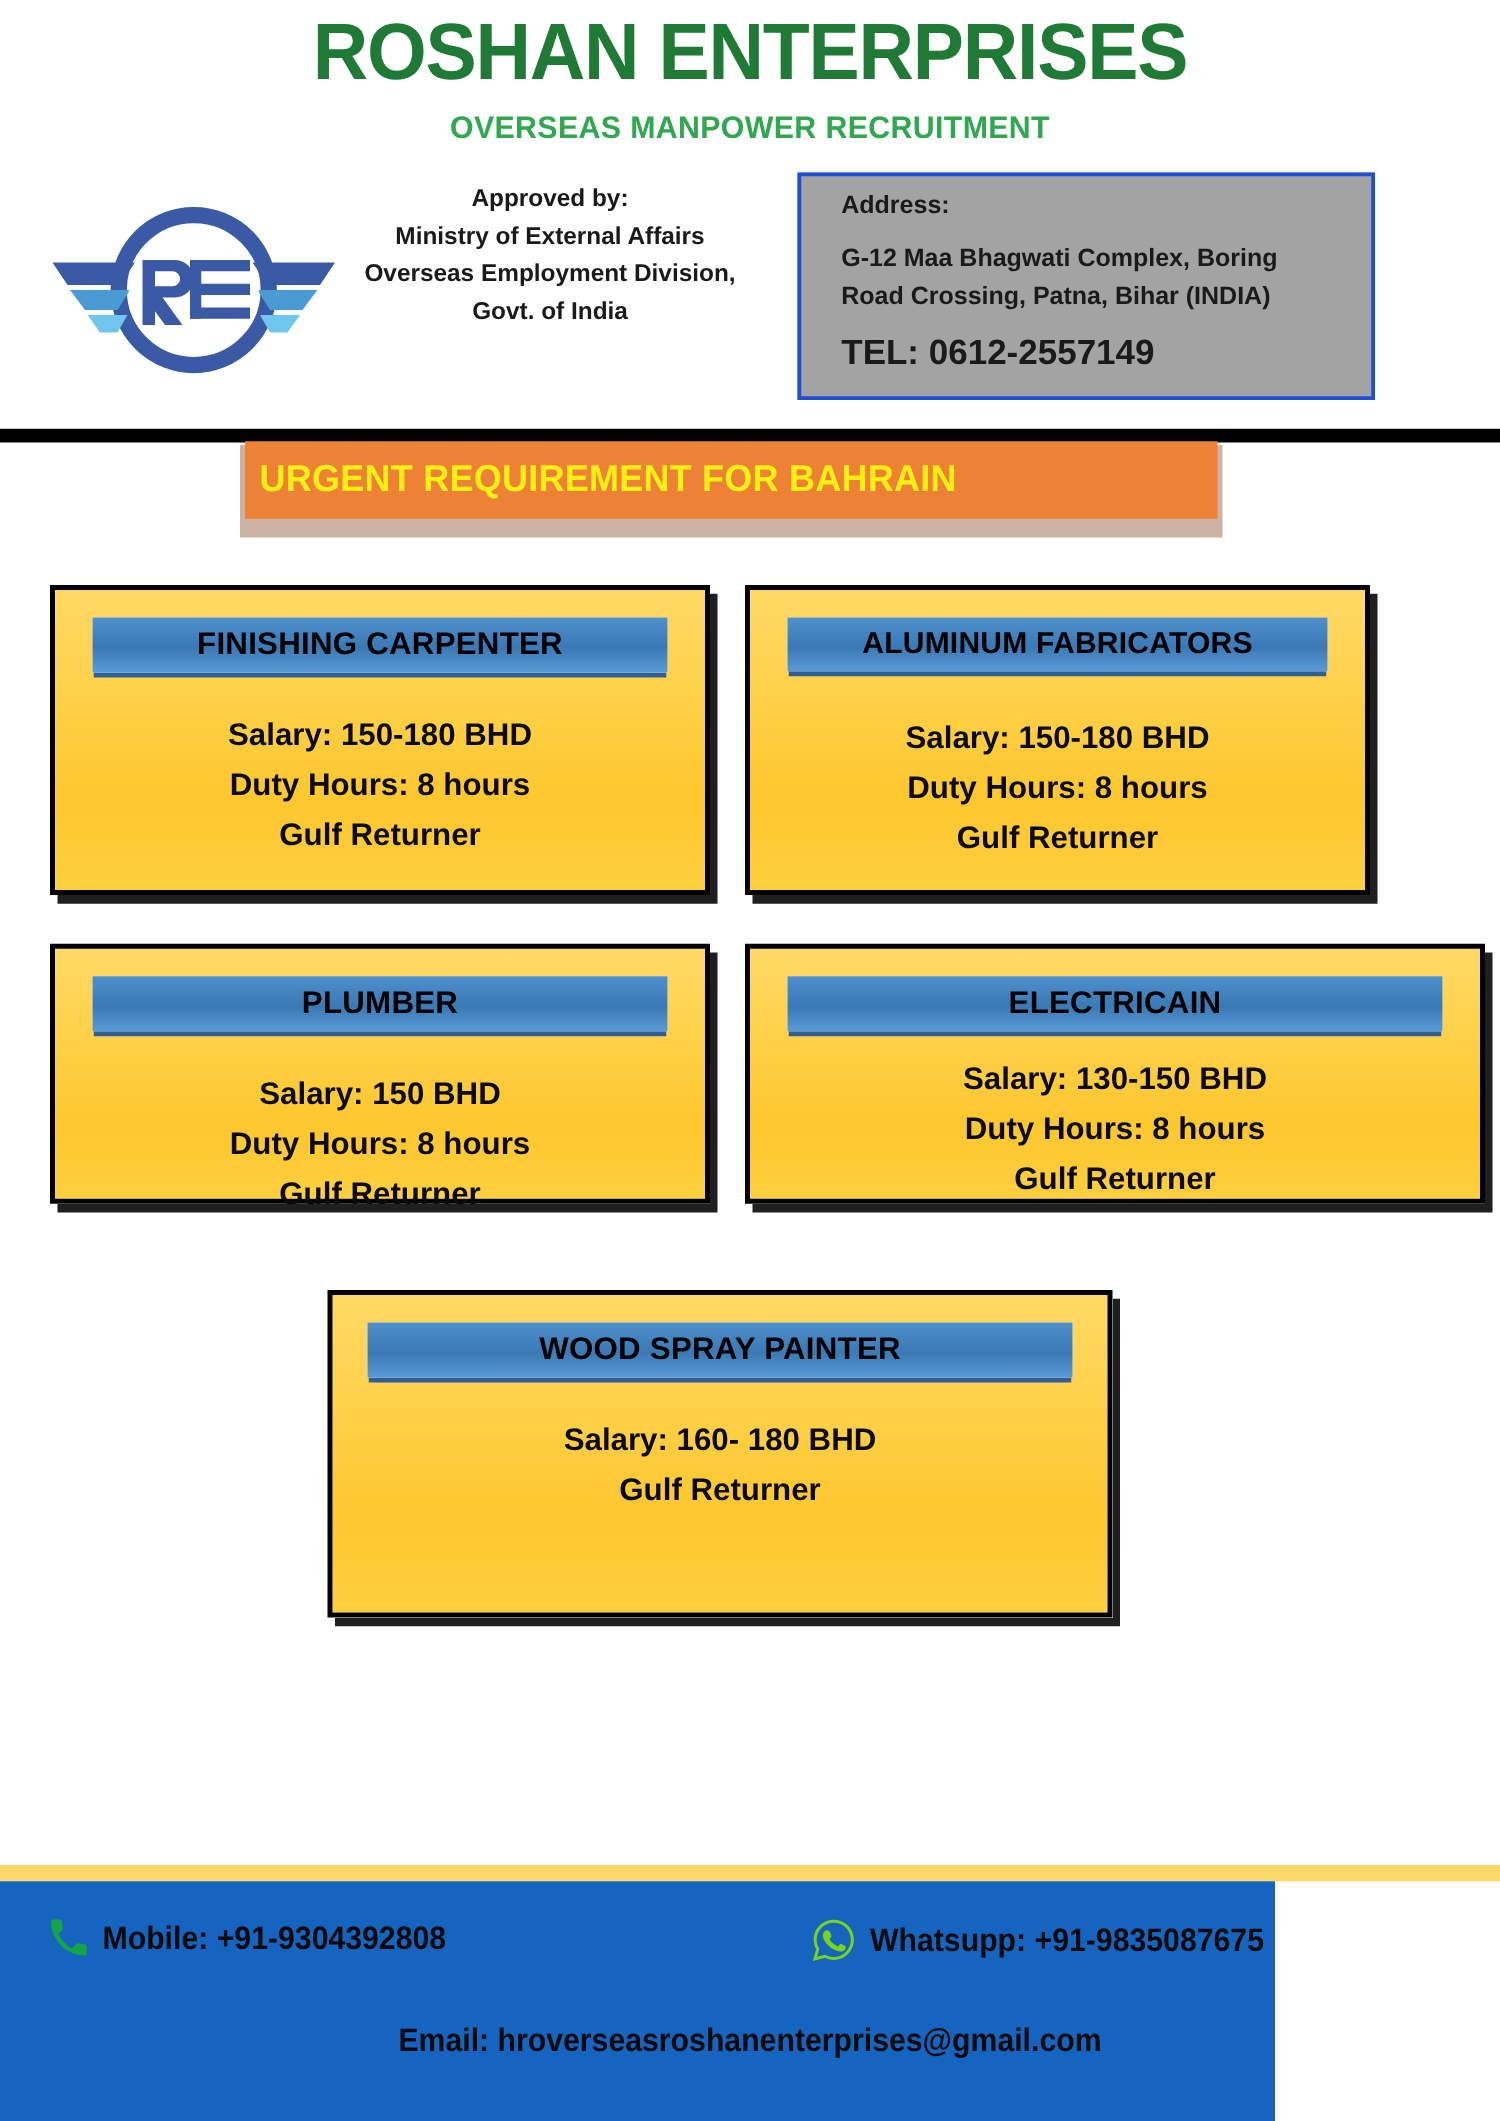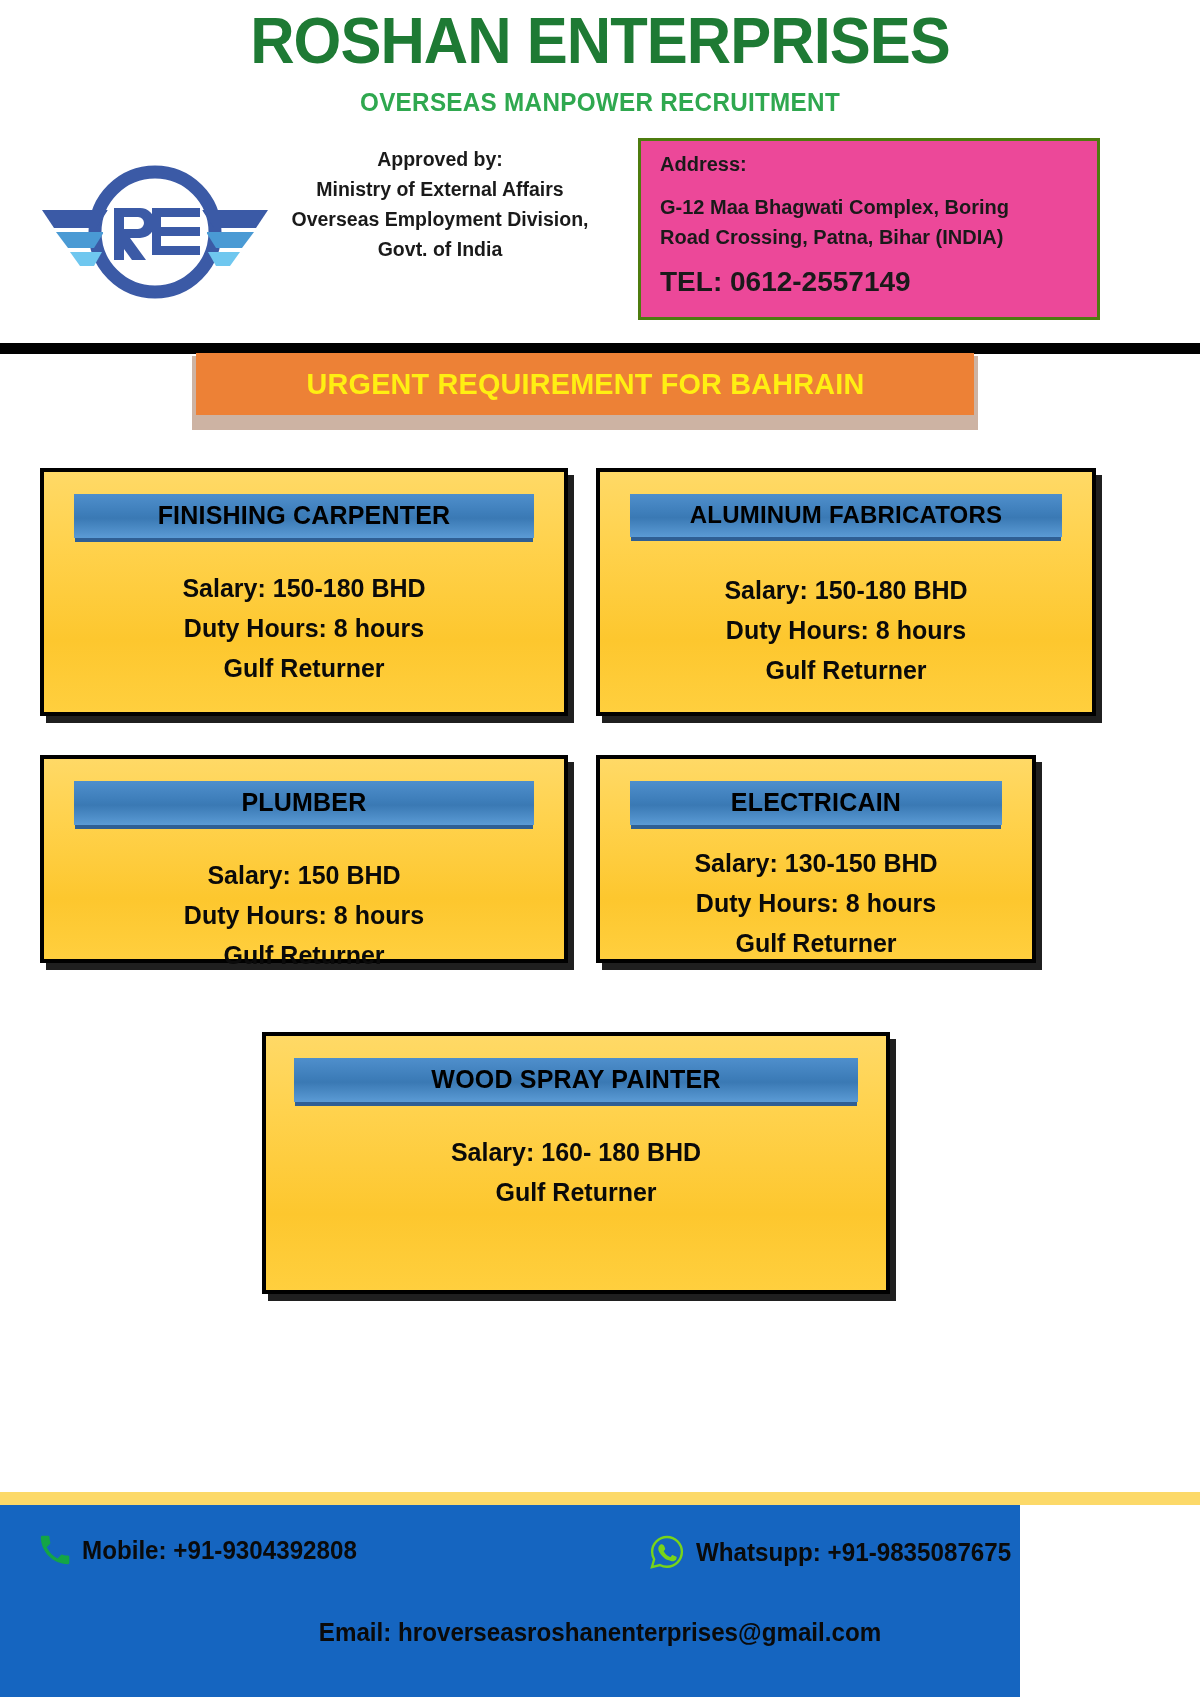--- a/index.html
+++ b/index.html
@@ -68,24 +68,24 @@
     line-height: 30px;
     color: #1a1a1a;
   }
   .approved-block .ln { display: block; white-space: nowrap; }
 
   
   .address-box {
     position: absolute;
     left: 638px; top: 138px;
     width: 462px; height: 182px;
-    border: 3px solid #4d7c0f;
-    background: #ec4899;
+    border: 3px solid #1d4ed8;
+    background: #a3a3a3;
     box-sizing: border-box;
-    padding: 12px 18px 0 19px;
+    padding: 12px 18px 0 32px;
   }
   .addr-label {
     font-weight: bold;
     font-size: 20px;
     color: #1a1a1a;
     margin-bottom: 16px;
   }
   .addr-line {
     font-weight: bold;
     font-size: 20px;
@@ -114,21 +114,21 @@
     width: 786px; height: 74px;
     background: #cdb3a3;
   }
   .banner {
     position: absolute;
     left: 196px; top: 353px;
     width: 778px; height: 62px;
     background: #ed8136;
     display: flex;
     align-items: center;
-    justify-content: center;
+    justify-content: flex-start;
   }
   .banner-text {
     font-weight: bold;
     font-size: 30px;
     color: #ffef12;
     letter-spacing: 0.2px;
     transform: scaleX(0.96);
     white-space: nowrap;
   }
 
@@ -170,21 +170,21 @@
     font-size: 25px;
     line-height: 40px;
     color: #0a0a0a;
     white-space: nowrap;
   }
 
   
   #card-0 { left: 40px;  top: 468px;  width: 528px; height: 248px; }
   #card-1 { left: 596px; top: 468px;  width: 500px; height: 248px; }
   #card-2 { left: 40px;  top: 755px;  width: 528px; height: 208px; }
-  #card-3 { left: 596px; top: 755px;  width: 440px; height: 208px; }
+  #card-3 { left: 596px; top: 755px;  width: 592px; height: 208px; }
   #card-4 { left: 262px; top: 1032px; width: 628px; height: 262px; }
 
   #card-0 .card-lines { top: 96px; }
   #card-1 .card-lines { top: 98px; }
   #card-2 .card-lines { top: 96px; }
   #card-3 .card-lines { top: 84px; }
   #card-4 .card-lines { top: 96px; }
 
   #card-1 .card-title { font-size: 24px; }
   #card-4 .card-title-wrap { left: 28px; right: 28px; }

